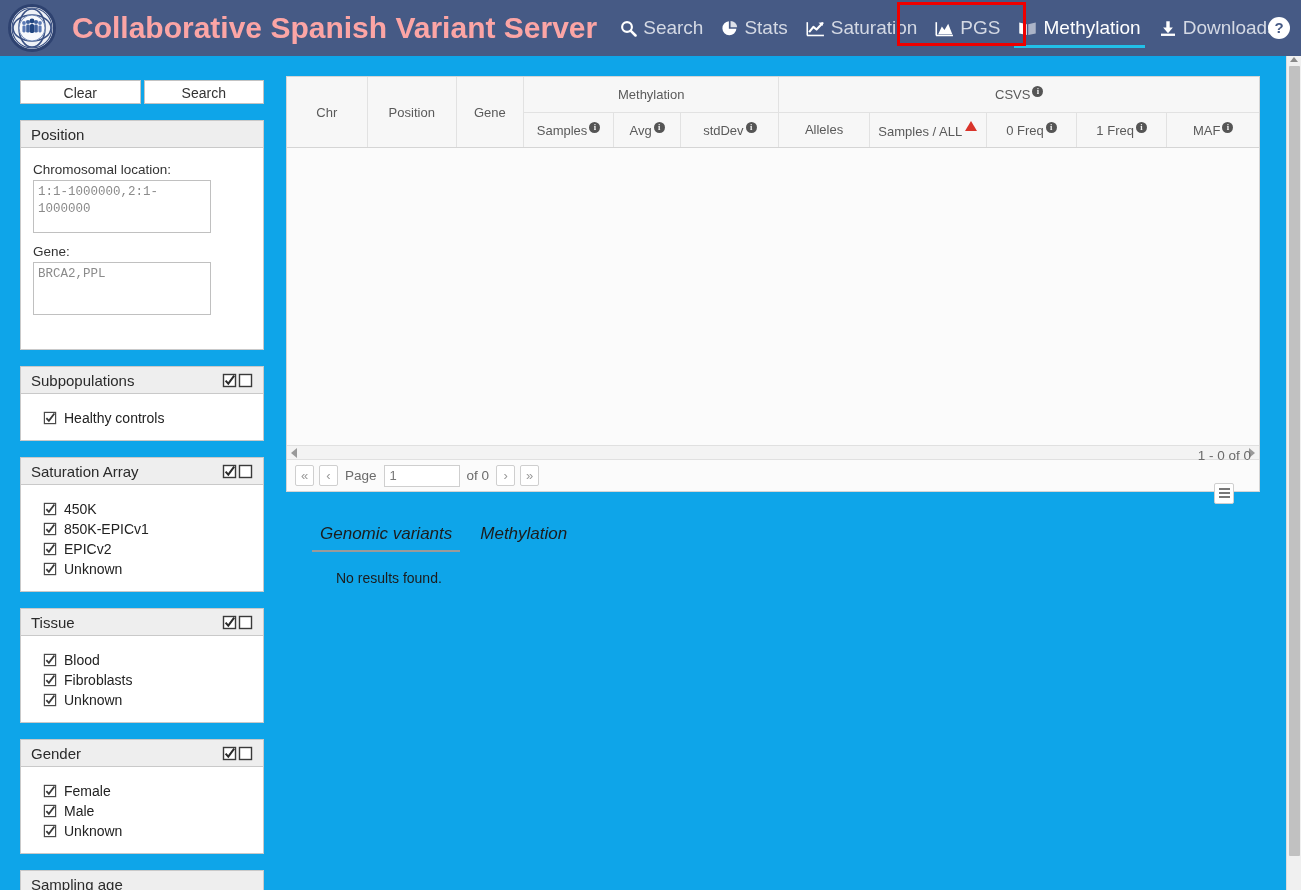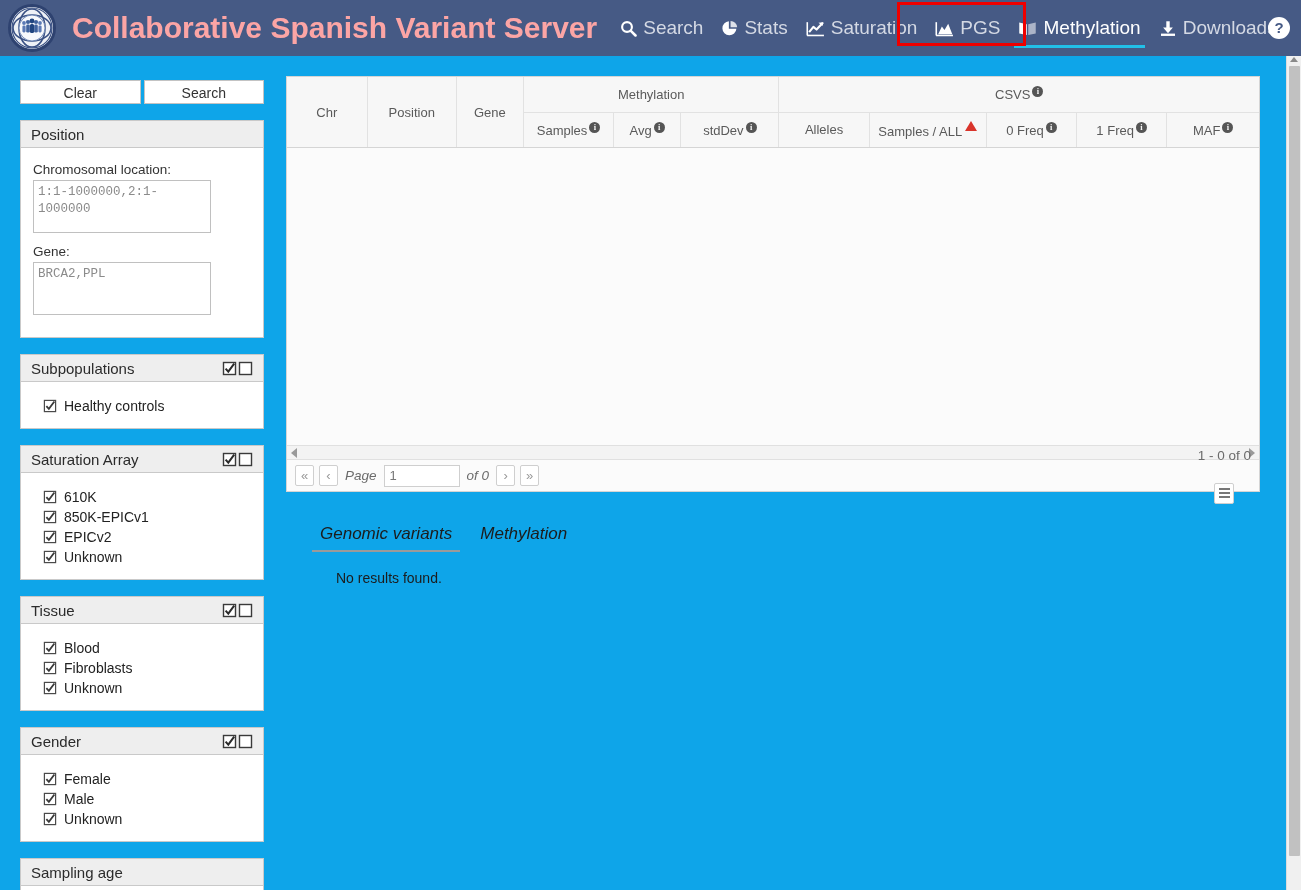--- a/index.html
+++ b/index.html
@@ -145,21 +145,21 @@
     background: #fff;
     font-family: "Liberation Mono", monospace;
     font-size: 12.5px;
     color: #8b8b8b;
     padding: 3px 4px;
     resize: none;
     outline: none;
     line-height: 1.35;
     overflow: hidden;
   }
-  .txt-area.gene { margin-bottom: 6px; }
+  .txt-area.gene { margin-bottom: 18px; }
   .spacer-6 { height: 7px; }
 
   .check-row {
     display: flex; align-items: center;
     gap: 7px;
     padding: 2px 0 2px 10px;
     font-size: 14px;
     color: #222;
     cursor: pointer;
   }
@@ -265,21 +265,21 @@
     background: #fff;
     color: #999;
     font-size: 13px;
     line-height: 19px;
     text-align: center;
     cursor: pointer;
     border-radius: 2px;
     font-family: "Liberation Sans", sans-serif;
     padding: 0;
   }
-  .pg-label { font-size: 13.5px; color: #6b6b6b; margin: 0 2px; font-style: italic; }
+  .pg-label { font-size: 13.5px; color: #6b6b6b; margin: 0 2px; }
   #page-input {
     width: 76px; height: 22px;
     border: 1px solid #cfcfcf;
     font-size: 13px;
     color: #777;
     padding: 0 5px;
     outline: none;
     font-family: "Liberation Sans", sans-serif;
     background: #fff;
   }
@@ -518,21 +518,21 @@
               <rect x="1.5" y="1.5" width="12" height="12" fill="#fff" stroke="#3a3a3a" stroke-width="1.4"></rect>
             </svg>
         </span>
       </div>
       <div class="panel-body">
         <div class="check-row">
           <svg width="14" height="14" viewBox="0 0 15 15">
               <rect x="1.5" y="1.5" width="12" height="12" fill="#fff" stroke="#4a4a4a" stroke-width="1.3"></rect>
               <polyline points="3.6,7.6 6.3,10.6 12.2,2.6" fill="none" stroke="#3a3a3a" stroke-width="1.9"></polyline>
             </svg>
-          <span>610K</span>
+          <span>450K</span>
         </div>
         <div class="check-row">
           <svg width="14" height="14" viewBox="0 0 15 15">
               <rect x="1.5" y="1.5" width="12" height="12" fill="#fff" stroke="#4a4a4a" stroke-width="1.3"></rect>
               <polyline points="3.6,7.6 6.3,10.6 12.2,2.6" fill="none" stroke="#3a3a3a" stroke-width="1.9"></polyline>
             </svg>
           <span>850K-EPICv1</span>
         </div>
         <div class="check-row">
           <svg width="14" height="14" viewBox="0 0 15 15">

